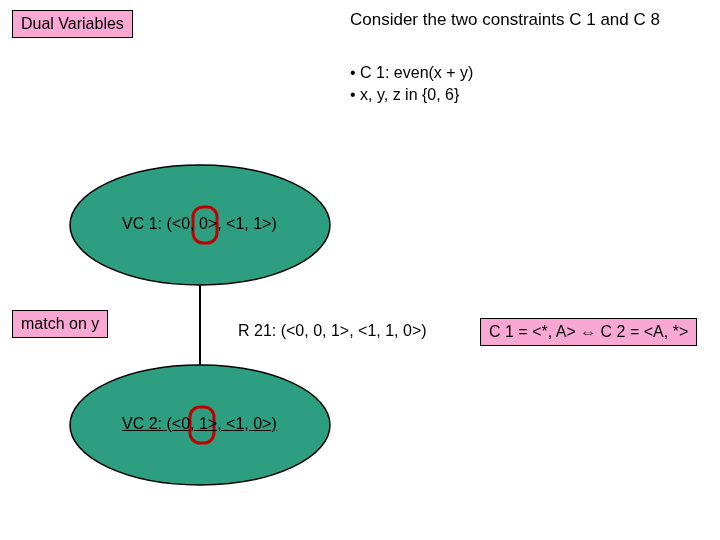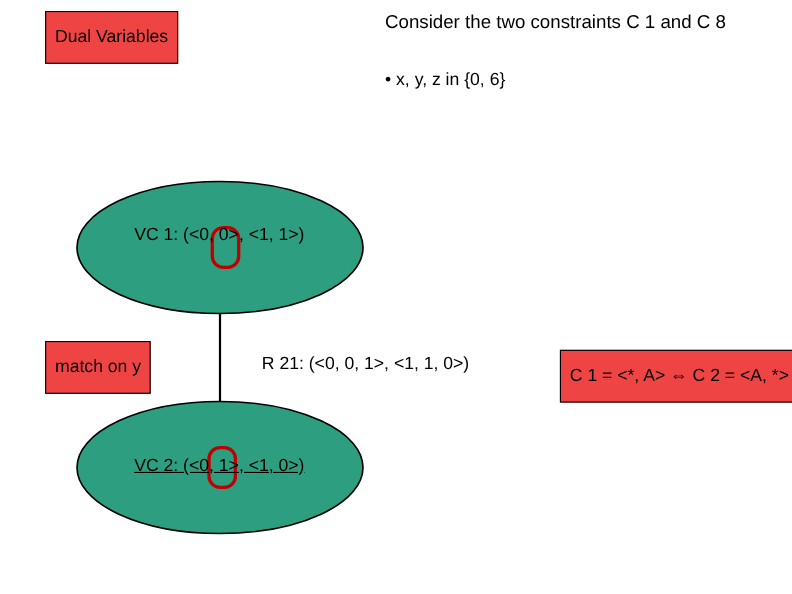--- a/index.html
+++ b/index.html
@@ -10,24 +10,23 @@
     background: #fff;
     font-family: "Comic Sans MS", "Comic Sans", cursive, sans-serif;
     font-size: 16px;
     color: #000;
     position: relative;
     overflow: hidden;
   }
   .box {
     position: absolute;
     border: 1px solid #000;
-    background: #ef4444;
-    padding: 14px 8px;
+    background: #f9a8d4;
+    padding: 4px 8px;
     white-space: nowrap;
-    margin-left: 29px;
   }
   .label {
     position: absolute;
     white-space: nowrap;
   }
   .constraints-list {
     position: absolute;
     left: 350px;
     top: 62px;
     line-height: 1.35;
@@ -63,24 +62,25 @@
   <rect class="redbox" x="190" y="407" width="24" height="36" rx="10" ry="10"></rect>
 </svg>
 
 <div class="box" style="left:12px; top:10px;">
   <span>Dual Variables</span>
 </div>
 
 <div class="label" style="left:350px; top:10px; font-size:17px;">Consider the two constraints C 1 and C 8</div>
 
 <div class="constraints-list">
+  <div>C 1: even(x + y)</div>
   <div>x, y, z in {0, 6}</div>
 </div>
 
-<div class="label" style="left:122px; top:205px;">VC 1: (&lt;0, 0&gt;, &lt;1, 1&gt;)</div>
+<div class="label" style="left:122px; top:215px;">VC 1: (&lt;0, 0&gt;, &lt;1, 1&gt;)</div>
 
 <div class="label" style="left:122px; top:415px;text-decoration:underline;">VC 2: (&lt;0, 1&gt;, &lt;1, 0&gt;)</div>
 
 <div class="box" style="left:12px; top:310px;text-align:right;">
   <span>match on y</span>
 </div>
 
 <div class="label" style="left:238px; top:322px;">R 21: (&lt;0, 0, 1&gt;, &lt;1, 1, 0&gt;)</div>
 
 <div class="box" style="left:480px; top:318px;">

